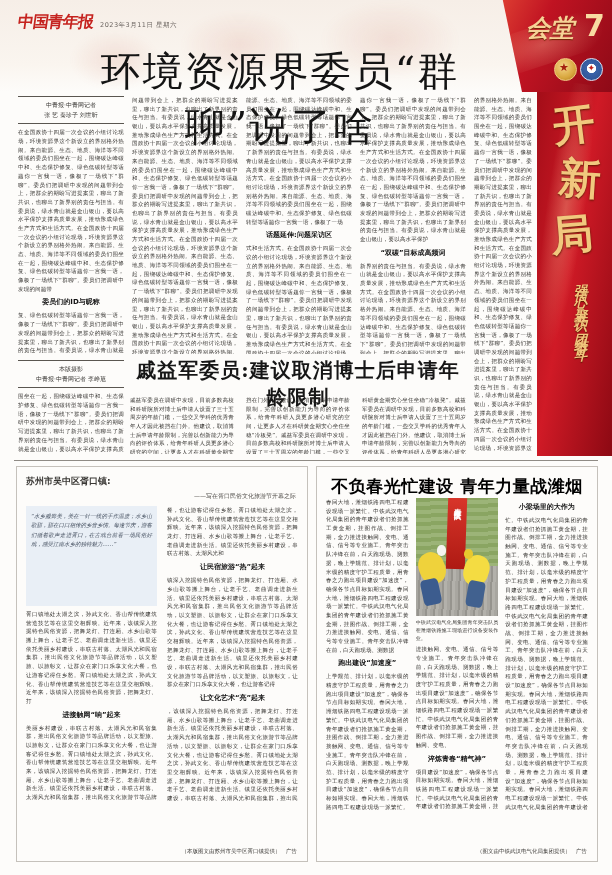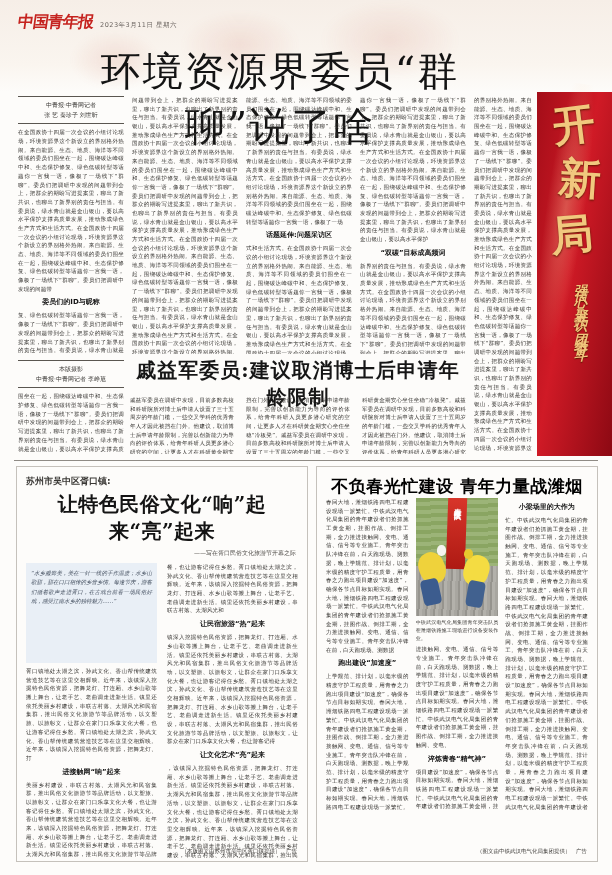--- a/index.html
+++ b/index.html
@@ -94,20 +94,30 @@
 
   <div id="mast">
     <div class="wm" style="left:180px;top:10px;width:120px;height:70px;"></div>
     <div class="wm" style="left:320px;top:0;width:140px;height:80px;"></div>
     <div class="wm" style="left:70px;top:30px;width:90px;height:60px;"></div>
     <div id="logo">中国青年报</div>
     <div id="dateline">2023年3月11日 星期六</div>
     <div id="main-hl">环境资源界委员“群聊”说了啥</div>
   </div>
 
+  <div id="banner">
+    <div id="banner-label">会堂</div>
+    <div id="banner-num">7</div>
+    <div class="emblem" id="emb1">
+        <span>★</span>
+      </div>
+    <div class="emblem" id="emb2">
+        <span>✦</span>
+      </div>
+  </div>
 
   <div id="ribbon">
     <div id="rb-big-wrap">
         <div class="rb-big" style="left: 16px; top: 12px; transform: rotate(-7deg);">开</div>
         <div class="rb-big" style="left: 22px; top: 66px; transform: rotate(4deg);">新</div>
         <div class="rb-big" style="left: 14px; top: 122px; transform: rotate(-5deg);">局</div>
       </div>
     <div id="rb-small">强信心 聚共识 团结奋斗</div>
   </div>
 
@@ -152,21 +162,20 @@
       <div class="p">挡在门外。他建议，取消博士后申请年龄限制，完善以创新能力为导向的评价体系，给青年科研人员更多潜心研究的空间，让更多人才在科研黄金期安心坐住坐稳“冷板凳”。戚益军委员在调研中发现，目前多数高校和科研院所对博士后申请人设置了三十五周岁的年龄门槛，一些交叉学科的优秀</div>
     </div>
   <div class="col" style="left:362px;top:396px;width:104px;height:58px;">
       <div class="p">科研黄金期安心坐住坐稳“冷板凳”。戚益军委员在调研中发现，目前多数高校和科研院所对博士后申请人设置了三十五周岁的年龄门槛，一些交叉学科的优秀青年人才因此被挡在门外。他建议，取消博士后申请年龄限制，完善以创新能力为导向的评价体系，给青年科研人员更多潜心研究的空间</div>
     </div>
 
   <div id="divider"></div>
 
   <div class="box" id="box-l">
     <div id="bl-kicker">苏州市吴中区胥口镇:</div>
-    <div id="bl-hl">让特色民俗文化“响”起来“亮”起来</div>
     <div id="bl-dash">——写在胥口民俗文化旅游节开幕之际</div>
     <div class="boxcols" id="bl-cols">
       <div class="boxcol">
           <div class="quotebox">“水乡服饰美，美在一针一线的手作温度；水乡山歌甜，甜在口口相传的乡音乡情。每逢节庆，游客们循着歌声走进胥口，在古戏台前看一场民俗好戏，感受江南水乡的独特魅力……”</div>
           <div class="p">胥口镇地处太湖之滨，孙武文化、香山帮传统建筑营造技艺等在这里交相辉映。近年来，该镇深入挖掘特色民俗资源，把舞龙灯、打连厢、水乡山歌等搬上舞台，让老手艺、老曲调走进新生活。镇里还依托美丽乡村建设，串联古村落、太湖风光和民宿集群，推出民俗文化旅游节等品牌活动，以文塑旅、以旅彰文，让群众在家门口乐享文化大餐，也让游客记得住乡愁。胥口镇地处太湖之滨，孙武文化、香山帮传统建筑营造技艺等在这里交相辉映。近年来，该镇深入挖掘特色民俗资源，把舞龙灯、打</div>
           <div class="sub">进接触网“响”起来</div>
           <div class="p">美丽乡村建设，串联古村落、太湖风光和民宿集群，推出民俗文化旅游节等品牌活动，以文塑旅、以旅彰文，让群众在家门口乐享文化大餐，也让游客记得住乡愁。胥口镇地处太湖之滨，孙武文化、香山帮传统建筑营造技艺等在这里交相辉映。近年来，该镇深入挖掘特色民俗资源，把舞龙灯、打连厢、水乡山歌等搬上舞台，让老手艺、老曲调走进新生活。镇里还依托美丽乡村建设，串联古村落、太湖风光和民宿集群，推出民俗文化旅游节等品牌活动，以文塑旅、以旅彰文，让群众在家门口乐享文化大餐，也让游客记得住乡愁。胥口镇地处太湖之滨，孙武文化、香</div>
         </div>
       <div class="boxcol">
           <div class="p">餐，也让游客记得住乡愁。胥口镇地处太湖之滨，孙武文化、香山帮传统建筑营造技艺等在这里交相辉映。近年来，该镇深入挖掘特色民俗资源，把舞龙灯、打连厢、水乡山歌等搬上舞台，让老手艺、老曲调走进新生活。镇里还依托美丽乡村建设，串联古村落、太湖风光和</div>

